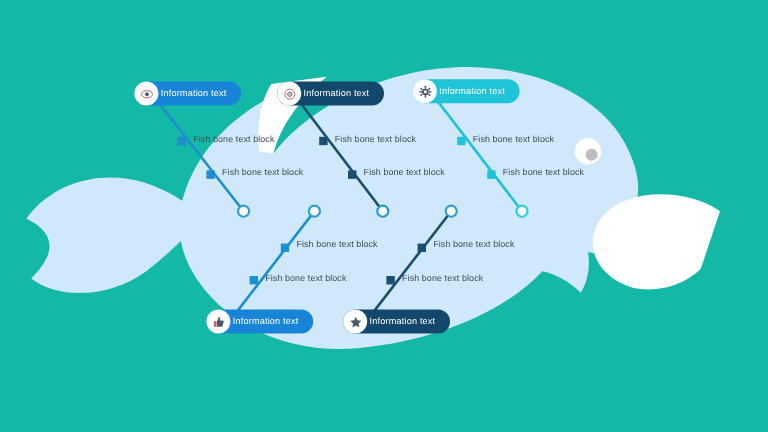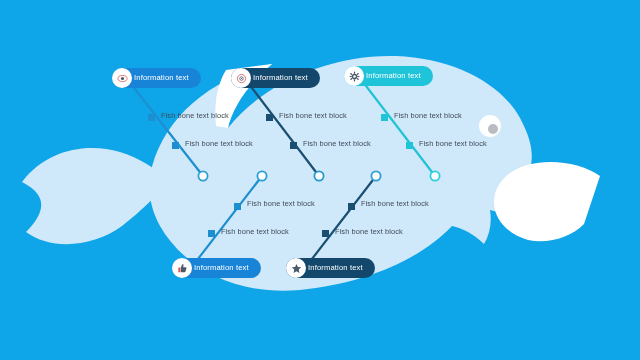--- a/index.html
+++ b/index.html
@@ -10,21 +10,21 @@
   body {
     width: 640px;
     height: 360px;
     overflow: hidden;
     font-family: "Liberation Sans", sans-serif;
   }
   #stage {
     position: relative;
     width: 640px;
     height: 360px;
-    background: #0ea5e9;
+    background: #14b8a6;
   }
   #fish-svg {
     position: absolute;
     left: 0;
     top: 0;
     width: 640px;
     height: 360px;
   }
   .bone-label {
     position: absolute;

